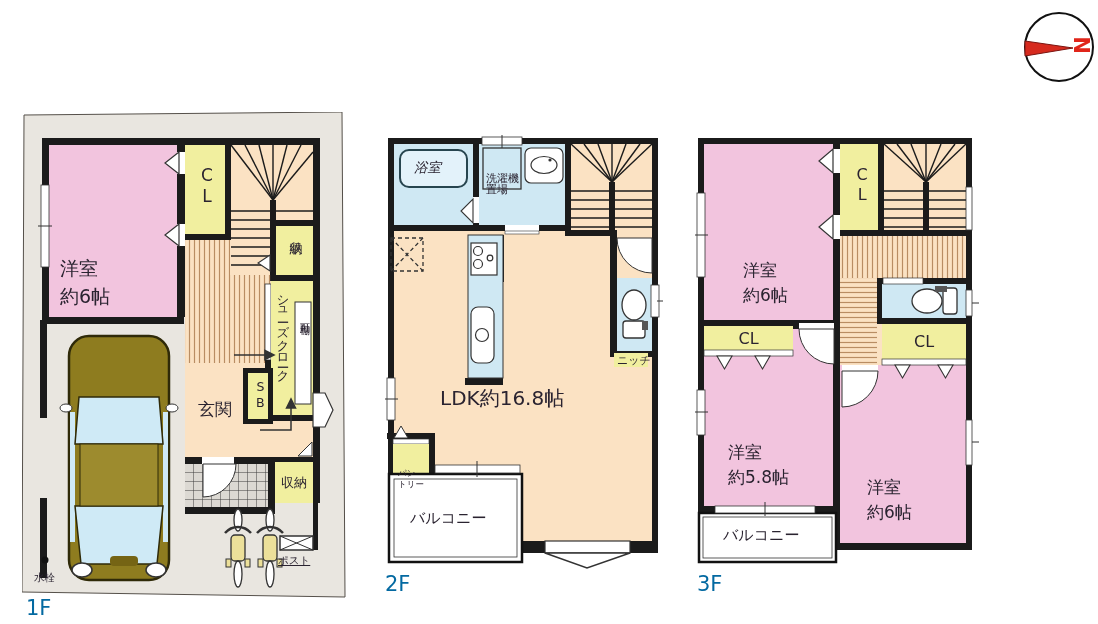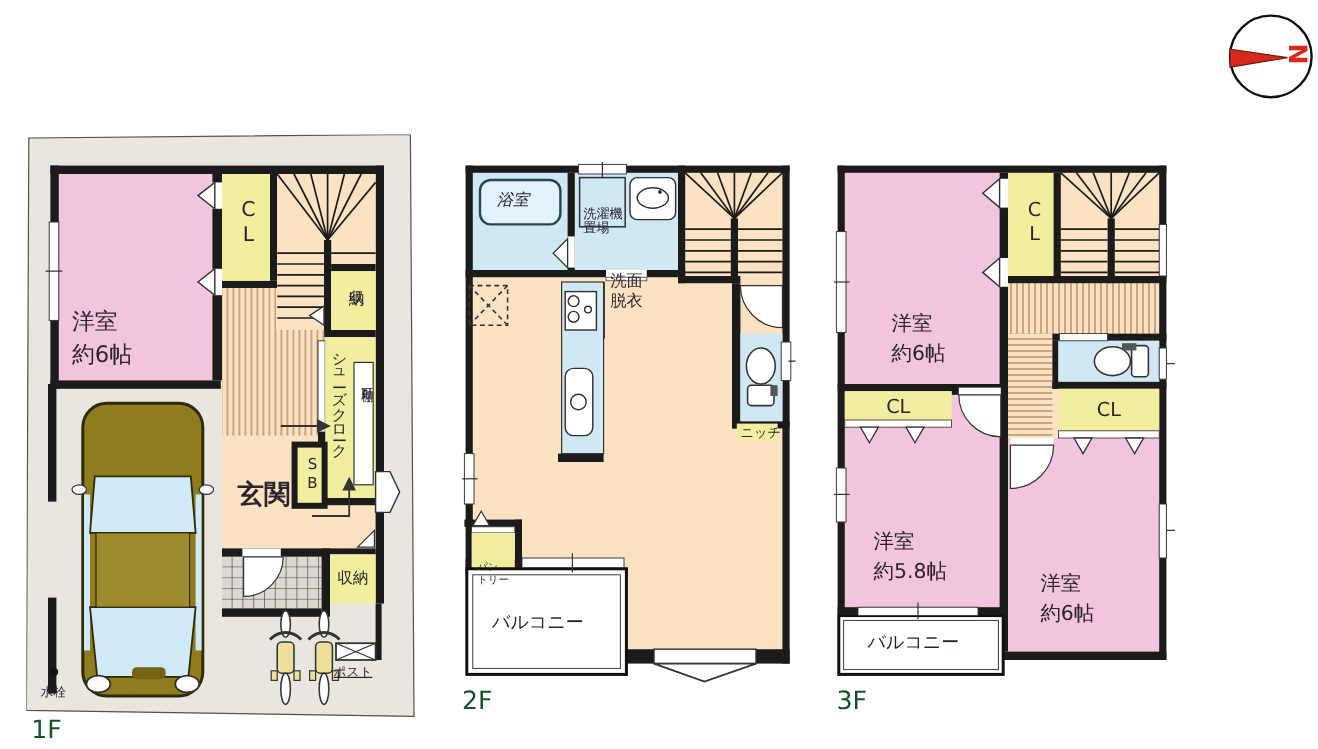--- a/index.html
+++ b/index.html
@@ -3,21 +3,21 @@
 <meta charset="utf-8">
 <style>
   html,body{margin:0;padding:0;background:#fff;}
   #stage{position:relative;width:1098px;height:624px;background:#ffffff;overflow:hidden;
          font-family:"DejaVu Sans",sans-serif;color:#2a2330;}
   .panel{position:absolute;}
   .panel svg{position:absolute;left:0;top:0;}
   .lbl{position:absolute;white-space:pre;line-height:1.35;color:#2a2330;}
   .vtext{writing-mode:vertical-rl;text-orientation:upright;letter-spacing:1px;}
   .ctr{text-align:center;}
-  .floor-tag{position:absolute;font-size:21px;color:#14532d;}
+  .floor-tag{position:absolute;font-size:21px;color:#0369a1;}
   .compass-n{position:absolute;font-weight:bold;color:#e0251a;transform:rotate(90deg);font-size:21px;}
 </style>
 </head>
 <body>
 
 <div id="stage">
 
   <div class="panel" id="floor1" style="left:22px;top:112px;width:324px;height:488px;">
     <svg width="324" height="488" viewBox="0 0 324 488">
       <defs>
@@ -163,21 +163,21 @@
       <circle cx="23" cy="448" r="3.5" fill="#111"></circle>
     </svg>
     <div class="lbl" style="left:38px;top:86px;font-size:19px;line-height:28px;">
       <div>洋室</div><div>約6帖</div>
     </div>
     <div class="lbl vtext" style="left:173px;top:53px;font-size:17px;">CL</div>
     <div class="lbl vtext" style="left:265px;top:119px;font-size:13px;">収納</div>
     <div class="lbl vtext" style="left:252px;top:174px;font-size:12.5px;letter-spacing:0.5px;">シューズクローク</div>
     <div class="lbl vtext" style="left:276px;top:203px;font-size:10px;">可動棚</div>
     <div class="lbl vtext" style="left:229px;top:267px;font-size:12.5px;">SB</div>
-    <div class="lbl" style="left:176px;top:286px;font-size:22px;font-weight:bold;">玄関</div>
+    <div class="lbl" style="left:176px;top:286px;font-size:17px;">玄関</div>
     <div class="lbl ctr" style="left:253px;top:362px;width:38px;font-size:13px;">収納</div>
     <div class="lbl" style="left:256px;top:441px;font-size:10.5px;text-decoration:underline;">ポスト</div>
     <div class="lbl" style="left:12px;top:458px;font-size:10.5px;">水栓</div>
   </div>
   <div class="floor-tag" style="left:26px;top:596px;">1F</div>
 
   <div class="panel" id="floor2" style="left:385px;top:135px;width:278px;height:440px;">
     <svg width="278" height="440" viewBox="0 0 278 440">
 
       <rect x="9" y="9" width="258" height="397" fill="#fbe2c3"></rect>
@@ -289,23 +289,21 @@
       <rect x="50" y="330" width="85" height="8" fill="#fff" stroke="#333" stroke-width="0.8"></rect>
       <line x1="92" y1="326" x2="92" y2="342" stroke="#333" stroke-width="1"></line>
 
       <rect x="160" y="406" width="85" height="12" fill="#fff" stroke="#333" stroke-width="1.2"></rect>
       <polygon points="160,418 202,433 245,418" fill="#fff" stroke="#333" stroke-width="1.5"></polygon>
     </svg>
     <div class="lbl" style="left:29px;top:23px;font-size:13.5px;font-style:italic;">浴室</div>
     <div class="lbl" style="left:101px;top:16px;font-size:11px;line-height:11px;">
       <div>洗濯機</div><div>置場</div>
     </div>
-    <div class="lbl ctr" style="left:105px;top:57px;width:64px;font-size:13.5px;line-height:17px;">
-      <div>洗面</div><div>脱衣</div>
-    </div>
+    <div class="lbl" style="left:55px;top:250px;font-size:20px;">LDK約16.8帖</div>
     <div class="lbl" style="left:232px;top:219px;font-size:11px;">ニッチ</div>
     <div class="lbl" style="left:13px;top:311px;font-size:8.5px;line-height:11px;">
       <div>パン</div><div>トリー</div>
     </div>
     <div class="lbl" style="left:25px;top:373px;font-size:15px;">バルコニー</div>
   </div>
   <div class="floor-tag" style="left:385px;top:572px;">2F</div>
 
   <div class="panel" id="floor3" style="left:695px;top:135px;width:285px;height:443px;">
     <svg width="285" height="443" viewBox="0 0 285 443">

